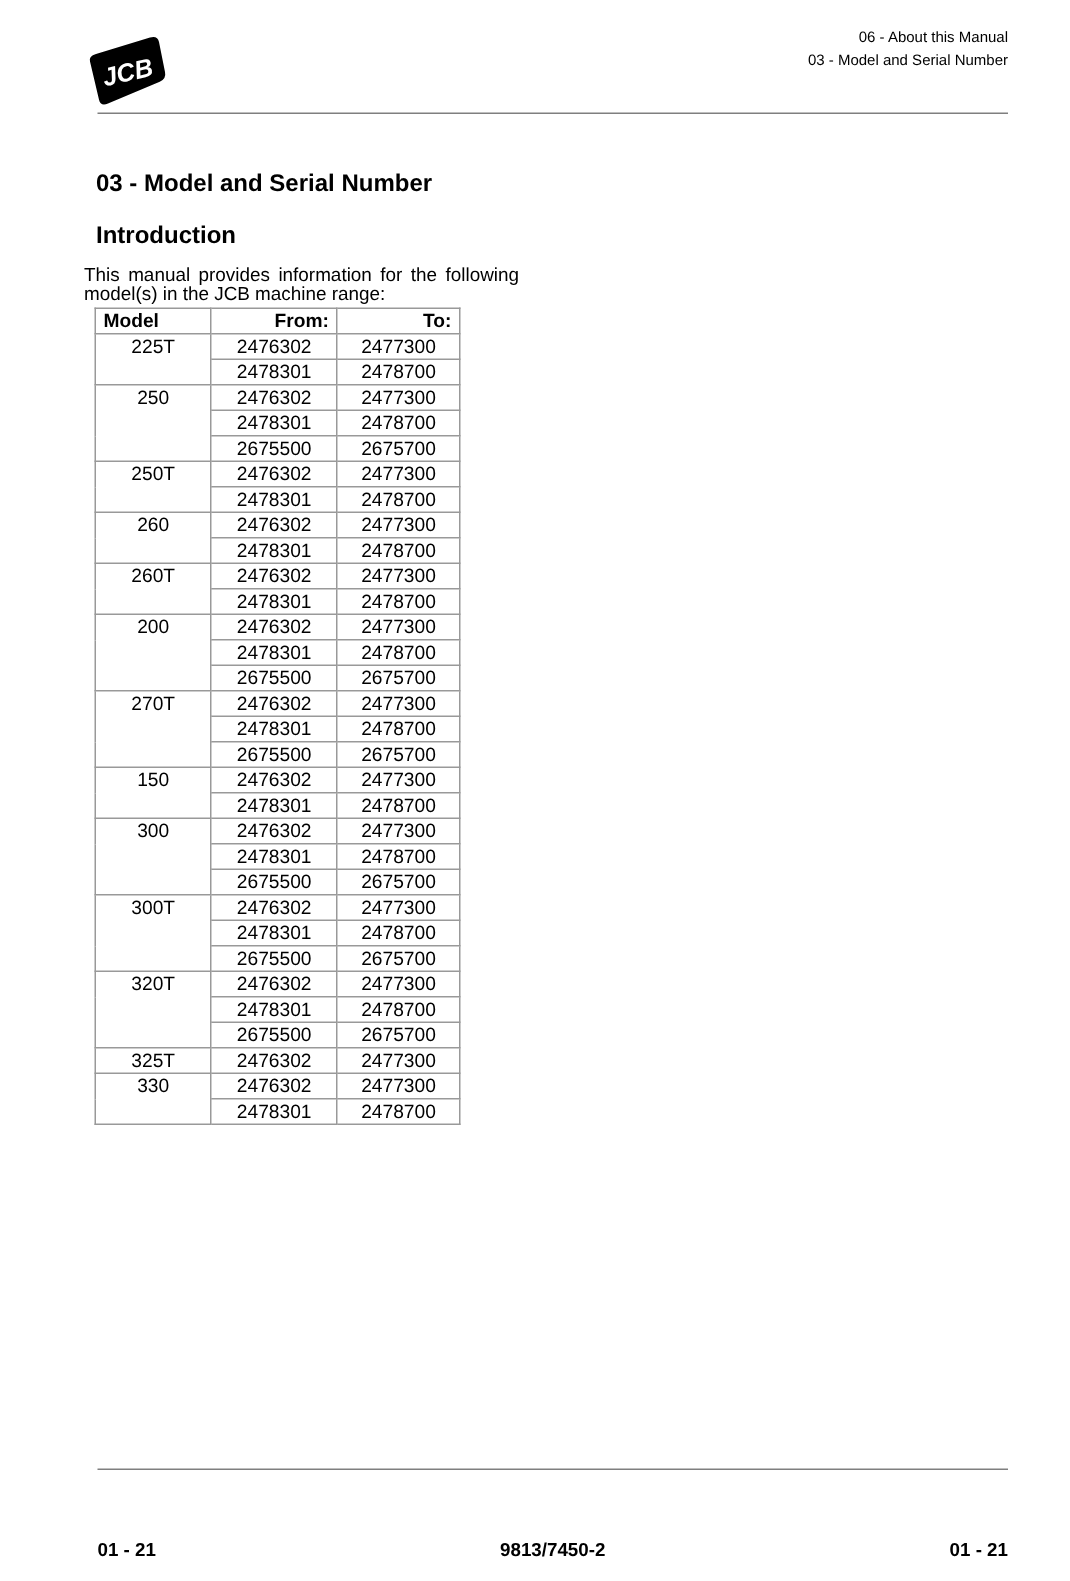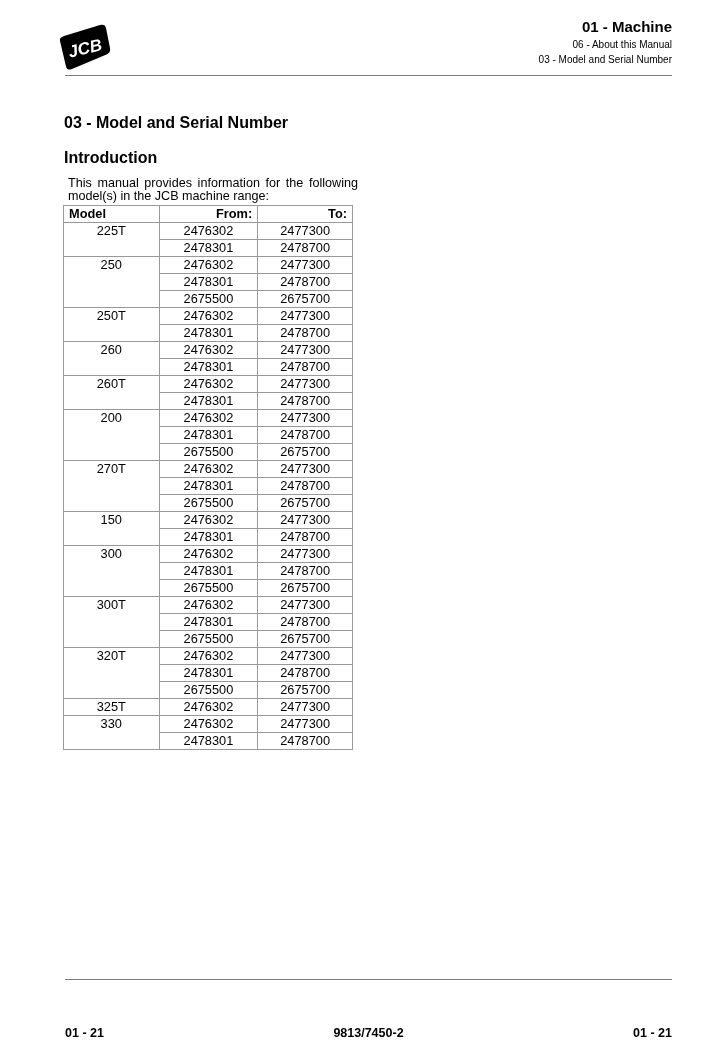--- a/index.html
+++ b/index.html
@@ -26,27 +26,27 @@
   
   .page-title {
     position:absolute; left:64px; top:114px;
     font-size:16px; font-weight:bold; line-height:18px;
   }
   .section-heading {
     position:absolute; left:64px; top:149px;
     font-size:16px; font-weight:bold; line-height:18px;
   }
   .intro-paragraph {
-    position:absolute; left:68px; top:177px; width:290px;
+    position:absolute; left:56px; top:177px; width:290px;
     font-size:12.6px; line-height:13.4px;
     text-align:justify;
   }
   table.serial-table {
     position:absolute; left:63px; top:205px;
-    width:290px;
+    width:244px;
     border-collapse:collapse;
     font-size:12.8px;
   }
   .serial-table th, .serial-table td {
     border:1px solid #999;
     height:16px;
     line-height:16px;
     padding:0 5px;
     white-space:nowrap;
   }
@@ -72,21 +72,20 @@
 <div class="page">
 
   <div class="logo">
     <svg viewBox="0 0 60 54" width="60" height="54">
       <path d="M9,15 L45,4 Q50,2.5 51,7 L55,27 Q56,31.5 51.5,33.5 L17,48 Q12,50 11,45.5 L5,20 Q4,16.5 9,15 Z" fill="#000"></path>
       <text x="30" y="33" transform="rotate(-13 30 27)" fill="#fff" font-family="'Liberation Sans', sans-serif" font-size="17" font-weight="bold" font-style="italic" text-anchor="middle">JCB</text>
     </svg>
   </div>
 
   <div class="header-text">
-    <div class="header-chapter">01 - Machine</div>
     <div class="header-section">06 - About this Manual</div>
     <div class="header-subsection">03 - Model and Serial Number</div>
   </div>
 
   <div class="rule header-rule"></div>
 
   <h1 class="page-title">03 - Model and Serial Number</h1>
   <h2 class="section-heading">Introduction</h2>
   <p class="intro-paragraph">This manual provides information for the following model(s) in the JCB machine range:</p>
 

